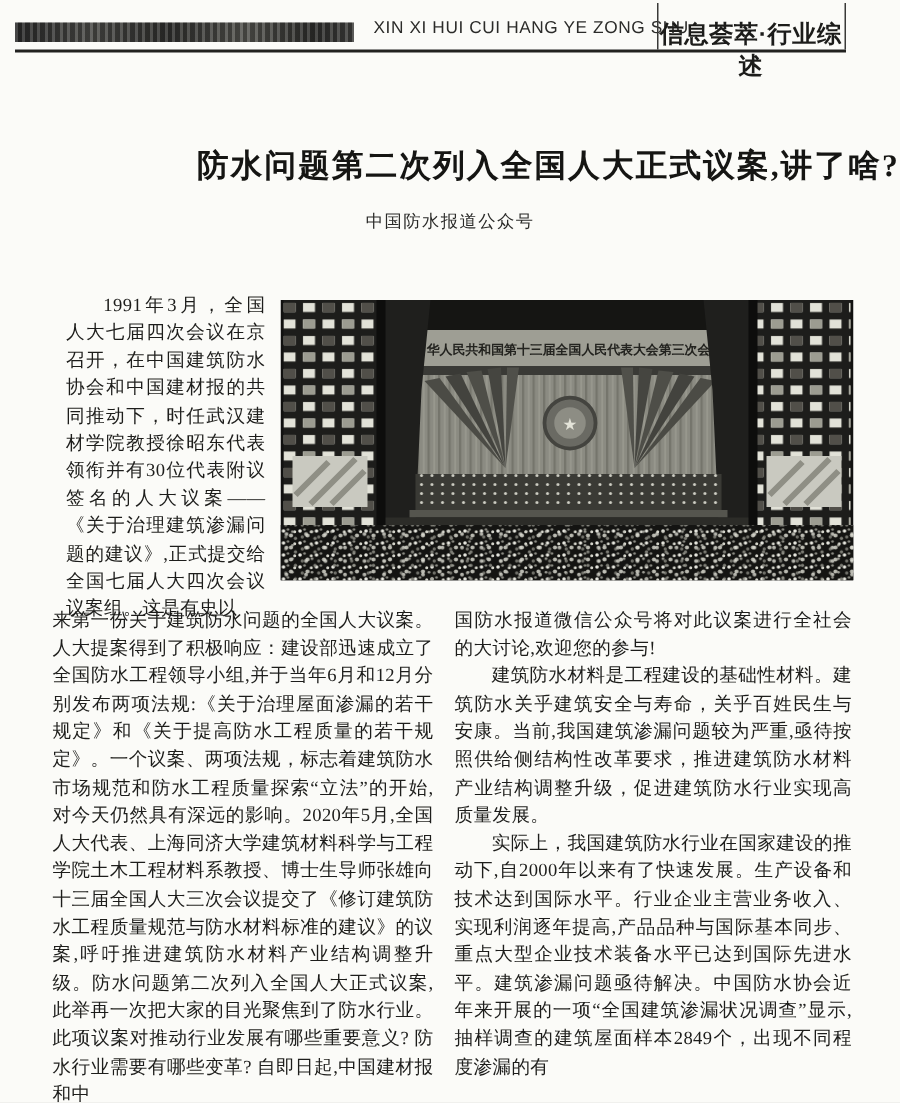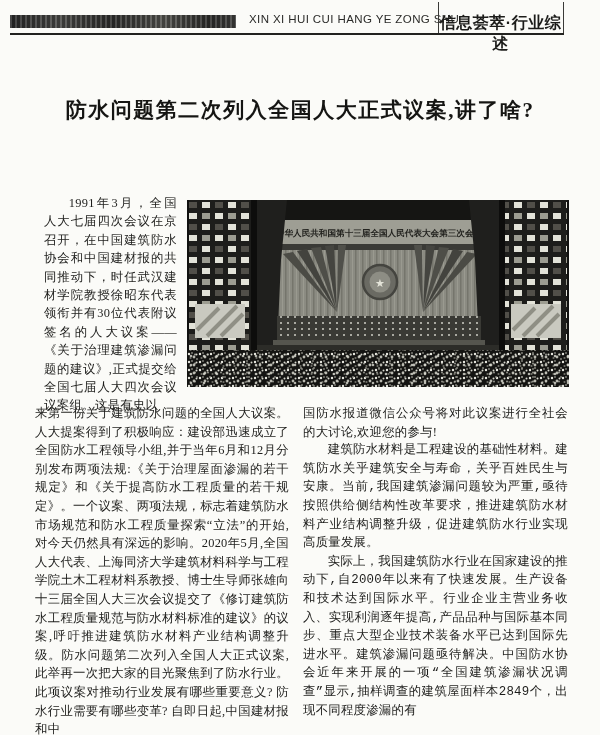--- a/index.html
+++ b/index.html
@@ -24,21 +24,21 @@
   .hdr-vline.v1{left:438px;}
   .hdr-vline.v2{left:563px;}
   .hdr-section{
     position:absolute;left:438px;top:13px;width:125px;text-align:center;
     font-family:"Liberation Sans","DejaVu Sans",sans-serif;
     font-size:16px;font-weight:bold;color:#1c1c1a;letter-spacing:.5px;
   }
   .hdr-rule{position:absolute;left:10px;top:33px;width:554px;height:2px;background:#222220;}
   
   .title{
-    position:absolute;left:0;top:96px;width:600px;text-align:center;
+    position:absolute;left:0;top:96px;width:600px;text-align:right;
     font-size:21px;font-weight:bold;letter-spacing:1.5px;color:#151513;
   }
   .byline{
     position:absolute;left:0;top:140px;width:600px;text-align:center;
     font-size:11.5px;letter-spacing:1px;color:#2a2a28;
   }
   
   .lead{
     position:absolute;left:44px;top:194px;width:133px;
     font-size:12.4px;line-height:18.4px;letter-spacing:.3px;
@@ -47,38 +47,39 @@
   .lead-heading{font-weight:bold;text-indent:2em;margin:0 0 1px 0;}
   .lead p{margin:0;text-indent:2em;}
   .col{
     position:absolute;top:404px;
     font-size:12.4px;line-height:18.6px;letter-spacing:.25px;
     text-align:justify;text-justify:inter-character;
   }
   .col.left{left:35px;width:254px;}
   .col.right{left:303px;width:265px;}
   .col p{margin:0;}
-  .col p.ind{text-indent:2em;font-family:Liberation Mono, monospace;}
+  .col p.ind{text-indent:2em;}
   
   .photo{position:absolute;left:187px;top:200px;width:382px;height:187px;}
   .photo svg{display:block;}
 </style>
 </head>
 <body>
 
 <div class="page">
 
   <div class="hdr-bar"></div>
   <div class="hdr-pinyin">XIN XI HUI CUI HANG YE ZONG SHU</div>
   <div class="hdr-vline v1"></div>
   <div class="hdr-section">信息荟萃·行业综述</div>
   <div class="hdr-vline v2"></div>
   <div class="hdr-rule"></div>
 
   <div class="title">防水问题第二次列入全国人大正式议案,讲了啥?</div>
+  <div class="byline">中国防水报道公众号</div>
 
   <div class="lead">
     <p>1991年3月，全国人大七届四次会议在京召开，在中国建筑防水协会和中国建材报的共同推动下，时任武汉建材学院教授徐昭东代表领衔并有30位代表附议签名的人大议案——《关于治理建筑渗漏问题的建议》,正式提交给全国七届人大四次会议议案组。这是有史以</p>
   </div>
 
   <div class="photo">
     <svg width="382" height="187" viewBox="0 0 382 187" xmlns="http://www.w3.org/2000/svg">
       <defs>
         <pattern id="win" width="13" height="11" patternUnits="userSpaceOnUse">
           <rect width="13" height="11" fill="#1d1d1b"></rect>

